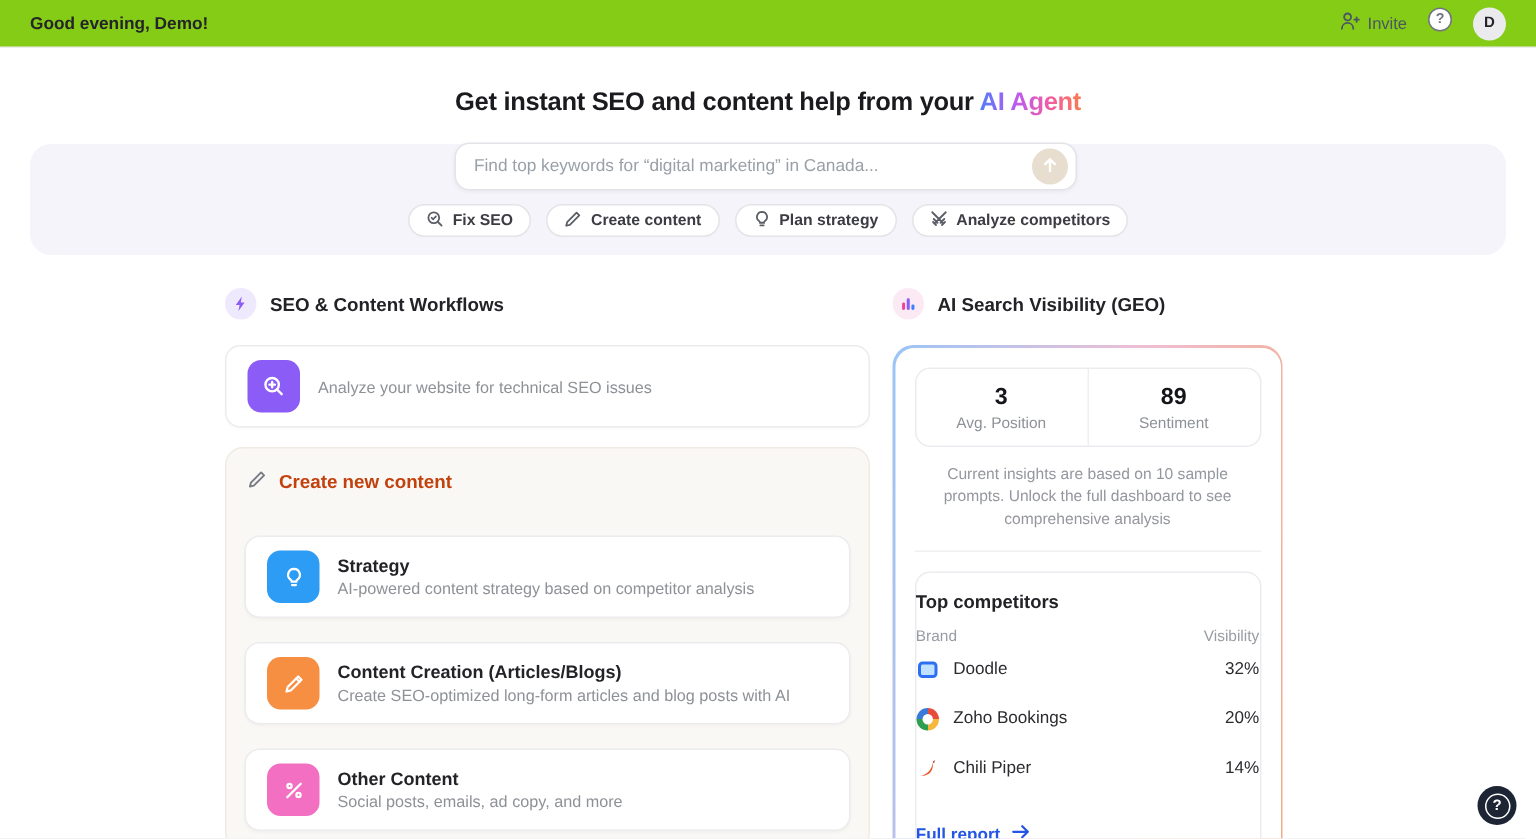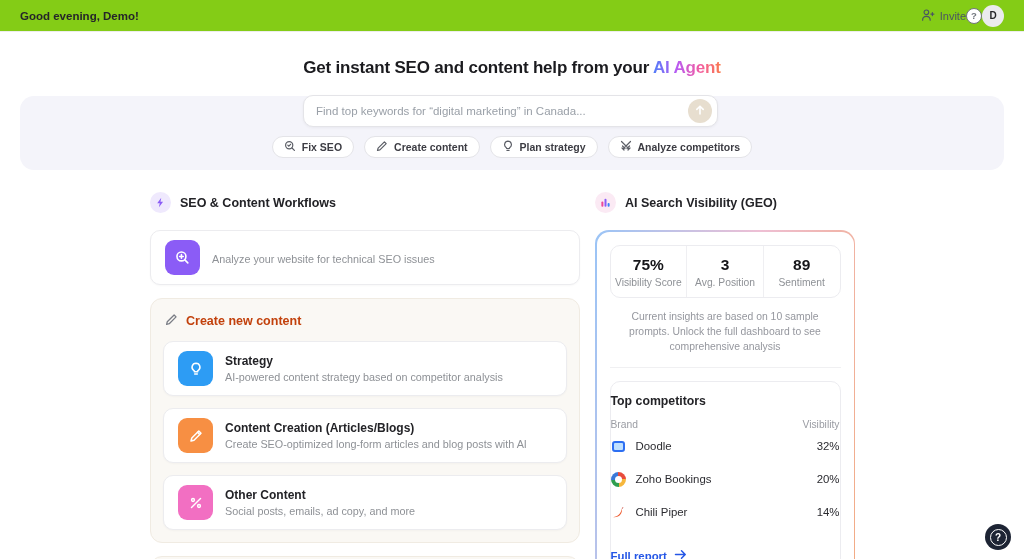--- a/index.html
+++ b/index.html
@@ -9,21 +9,21 @@
     background:#ffffff; overflow:hidden;
     font-family:"Liberation Sans", sans-serif; color:#1f1f23;
   }
   
   .topbar {
     position:absolute; top:0; left:0; right:0; height:32px;
     display:flex; align-items:center; justify-content:space-between;
     padding:0 20px; border-bottom:1px solid #ededed; background:#84cc16; z-index:5;
   }
   .greeting { font-size:11.5px; font-weight:700; color:#252529; }
-  .topbar-right { display:flex; align-items:center; }
+  .topbar-right { display:flex; gap:14px; }
   .invite-btn { display:flex; align-items:center; gap:5px; font-size:11px; color:#4b5563; cursor:pointer; background:none; border:none; font-family:inherit; }
   .q-circle {
     width:16px; height:16px; border:1.3px solid #71757d; border-radius:50%;
     display:flex; align-items:center; justify-content:center;
     font-size:9.5px; font-weight:700; color:#71757d; cursor:pointer; background:#fff;
   }
   .avatar {
     width:22px; height:22px; border-radius:50%; background:#ebebee;
     display:flex; align-items:center; justify-content:center;
     font-size:10px; font-weight:700; color:#26262a; cursor:pointer;
@@ -89,21 +89,21 @@
   .tile-desc  { font-size:10.8px; color:#8e9196; margin-top:3px; }
   .site-audit { margin-top:17px; }
   .beige-section {
     margin-top:13px; background:#faf8f4; border:1px solid #f0ebe2;
     border-radius:12px; padding:12px;
   }
   .beige-head {
     display:flex; align-items:center; gap:8px; padding:2px 2px 12px 2px;
     font-size:12.5px; font-weight:700; color:#c2410c;
   }
-  .beige-section .tile-card { margin-bottom:12px; }
+  .beige-section .tile-card { margin-bottom:12px;margin-top:16px; }
   .beige-section .tile-card:last-child { margin-bottom:0; }
   .optimize-section { padding-bottom:40px; }
   
   .geo-panel {
     margin-top:17px; border-radius:14px; padding:1.5px; height:480px;
     background:linear-gradient(100deg,#9ac4f6 0%,#eebfd4 48%,#f3a878 100%);
   }
   .geo-inner { background:#fff; border-radius:12.5px; height:100%; padding:13px; }
   .stats-card { border:1px solid #ececf0; border-radius:10px; display:flex; background:#fff; }
   .stat { flex:1; text-align:center; padding:10px 4px 9px 4px; border-right:1px solid #efeff2; }
@@ -316,24 +316,20 @@
         </svg>
       </span>
       <span class="head-label">AI Search Visibility (GEO)</span>
     </div>
 
     <div class="geo-panel">
       <div class="geo-inner">
 
         <div class="stats-card">
           <div class="stat">
-            <div class="stat-value">75%</div>
-            <div class="stat-label">Visibility Score</div>
-          </div>
-          <div class="stat">
             <div class="stat-value">3</div>
             <div class="stat-label">Avg. Position</div>
           </div>
           <div class="stat">
             <div class="stat-value">89</div>
             <div class="stat-label">Sentiment</div>
           </div>
         </div>
 
         <p class="geo-note">Current insights are based on 10 sample prompts. Unlock the full dashboard to see comprehensive analysis</p>

